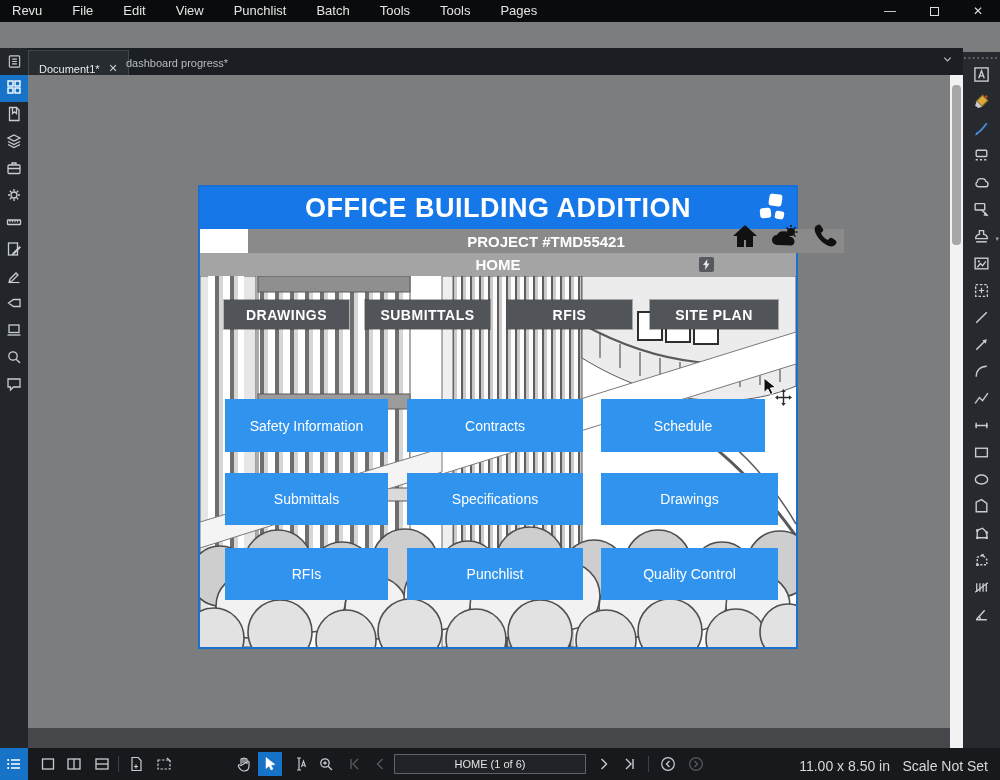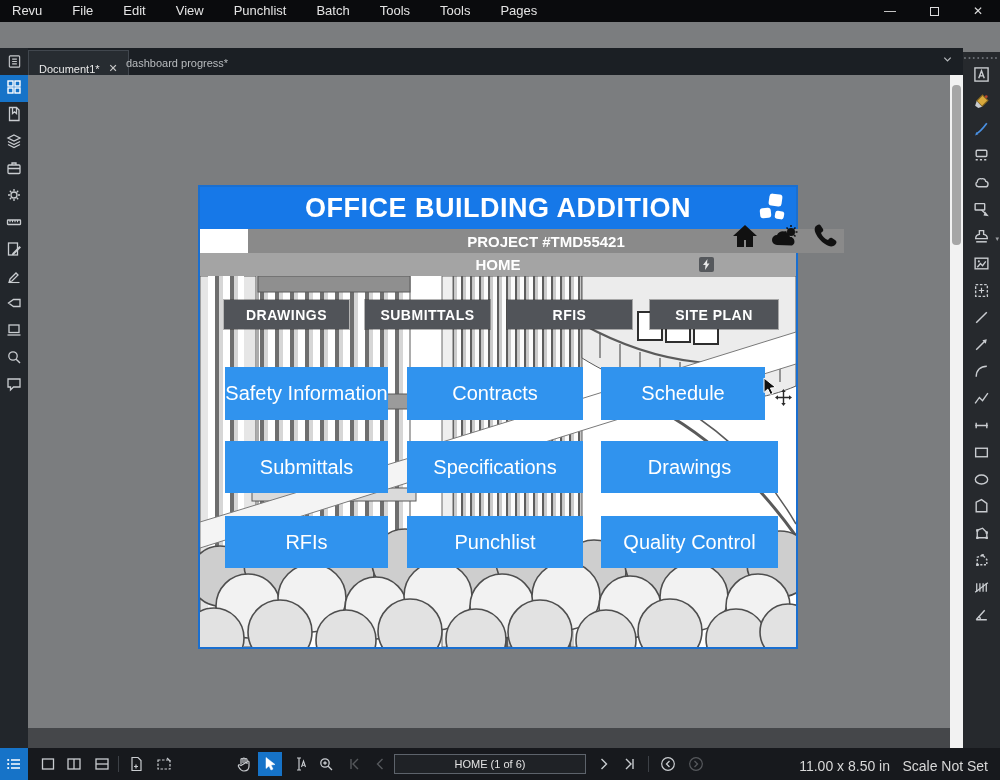--- a/index.html
+++ b/index.html
@@ -72,22 +72,22 @@
   .link-badge { position:absolute; left:499px; top:4px; width:15px; height:15px; background:#55585c;
     border-radius:2px; display:flex; align-items:center; justify-content:center; }
   .illus { position:absolute; left:0; top:89px; width:596px; height:371px; }
   .nav-tab { position:absolute; height:29px; background:var(--tab-gray); color:#fff; font-weight:bold;
     font-size:14px; letter-spacing:0.5px; display:flex; align-items:center; justify-content:center; top:113px;
     box-shadow:0 0 0 1px rgba(40,40,40,.35); }
   .nav-tab:nth-child(1){ left:24px;  width:125px; }
   .nav-tab:nth-child(2){ left:165px; width:125px; }
   .nav-tab:nth-child(3){ left:307px; width:125px; }
   .nav-tab:nth-child(4){ left:450px; width:128px; }
-  .dash-btn { position:absolute; background:var(--button-blue); color:#fff; font-size:20px;
-    display:flex; align-items:center; justify-content:center; }
+  .dash-btn { position:absolute; background:var(--button-blue); color:#fff; font-size:14px;
+    display:flex; align-items:center; justify-content:center;margin-top:32px; }
   .dash-btn:nth-child(1){ left:25px;  top:180px; width:163px; height:53px; }
   .dash-btn:nth-child(2){ left:207px; top:180px; width:176px; height:53px; }
   .dash-btn:nth-child(3){ left:401px; top:180px; width:164px; height:53px; }
   .dash-btn:nth-child(4){ left:25px;  top:254px; width:163px; height:52px; }
   .dash-btn:nth-child(5){ left:207px; top:254px; width:176px; height:52px; }
   .dash-btn:nth-child(6){ left:401px; top:254px; width:177px; height:52px; }
   .dash-btn:nth-child(7){ left:25px;  top:329px; width:163px; height:52px; }
   .dash-btn:nth-child(8){ left:207px; top:329px; width:176px; height:52px; }
   .dash-btn:nth-child(9){ left:401px; top:329px; width:177px; height:52px; }
   

